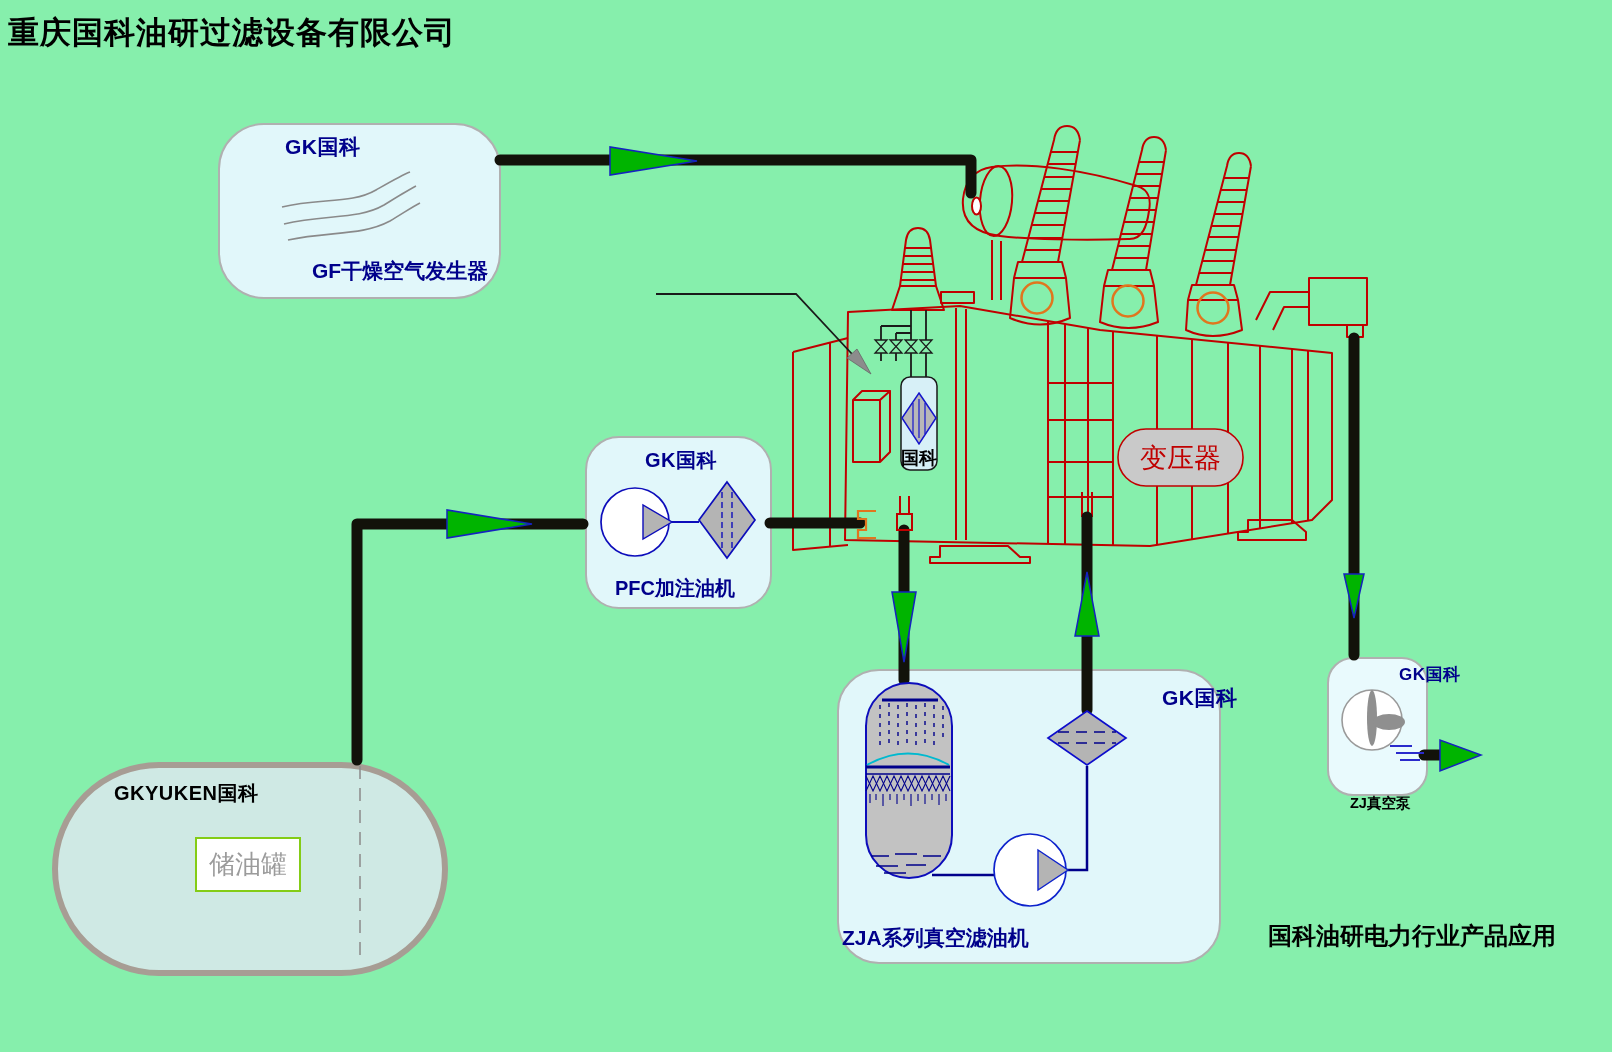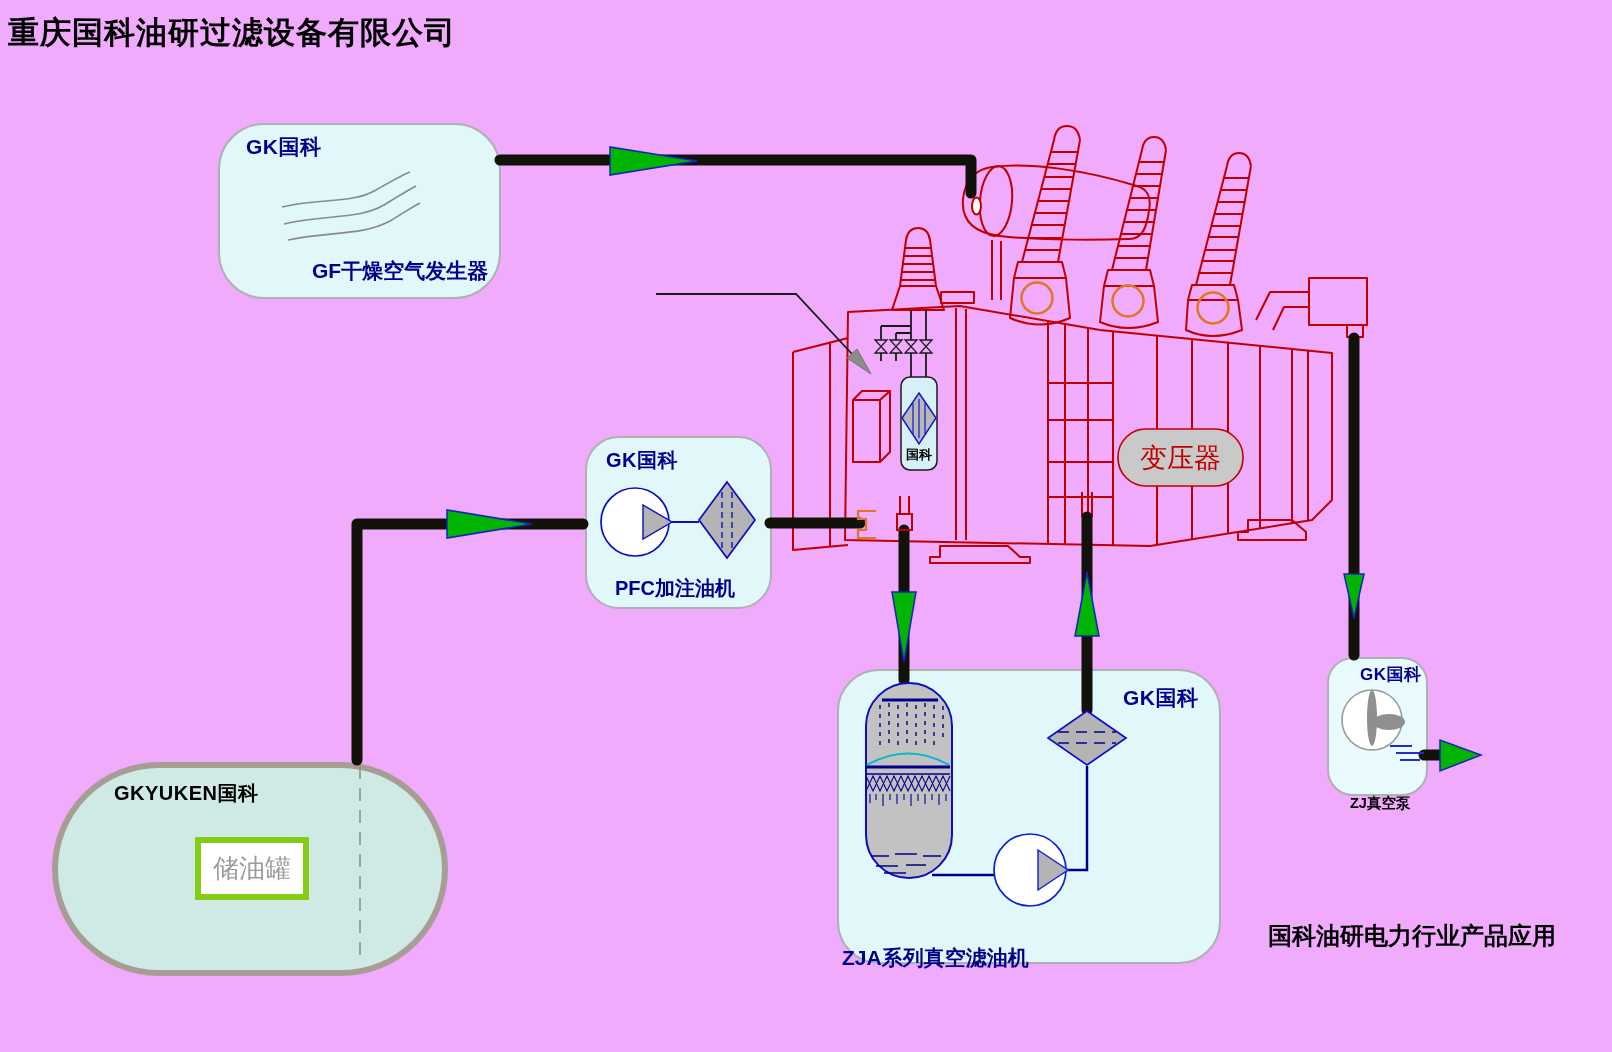--- a/index.html
+++ b/index.html
@@ -1,36 +1,36 @@
 <!DOCTYPE html>
 <html><head>
 <meta charset="utf-8">
 <style>
   html,body{margin:0;padding:0;background:#fff;}
-  #stage{position:relative;width:1612px;height:1052px;background:#f0abfc;overflow:hidden;
+  #stage{position:relative;width:1612px;height:1052px;background:#86efac;overflow:hidden;
          font-family:"Liberation Sans",sans-serif;}
   .abs{position:absolute;}
-  .brand{color:#00008b;font-weight:bold;letter-spacing:0.5px;}
+  .brand{color:#00008b;font-weight:bold;letter-spacing:0.5px;margin-left:39px;}
   .navylbl{color:#00008b;font-weight:bold;}
   .blacklbl{color:#000;font-weight:bold;}
   #title{left:8px;top:12px;font-size:31px;font-weight:bold;color:#000;letter-spacing:1px;}
   .roundbox{position:absolute;background:#e1f7fa;border:2px solid #b0b0b0;}
   #gf-box{left:218px;top:123px;width:279px;height:172px;border-radius:46px;}
   #pfc-box{left:585px;top:436px;width:183px;height:169px;border-radius:34px;}
   #zja-box{left:837px;top:669px;width:380px;height:291px;border-radius:42px;}
   #zj-box{left:1327px;top:657px;width:97px;height:135px;border-radius:26px;background:#e9fafd;}
   #tank{left:52px;top:762px;width:396px;height:214px;border-radius:110px;
         background:#cfe9e4;border:6px solid #a79d94;box-sizing:border-box;}
   #svg-layer{position:absolute;left:0;top:0;width:1612px;height:1052px;z-index:5;}
   .txt{position:absolute;z-index:10;}
   #bz-callout{left:628px;top:241px;width:140px;text-align:center;font-size:20px;line-height:27px;}
   #transformer-label{left:1118px;top:429px;width:125px;height:57px;display:flex;
      align-items:center;justify-content:center;color:#c00000;font-size:27px;
      font-family:"DejaVu Serif","Liberation Serif",serif;}
-  #chuyouguan{left:195px;top:837px;width:102px;height:51px;background:#fff;border:6px solid #84cc16;
+  #chuyouguan{left:195px;top:837px;width:102px;height:51px;background:#fff;border:2px solid #84cc16;
      display:flex;align-items:center;justify-content:center;color:#9b9b9b;font-size:26px;}
   #footer1{left:1268px;top:920px;font-size:24px;font-family:Liberation Mono, monospace;}
   #footer2{left:1268px;top:960px;font-size:24px;}
 </style>
 </head>
 <body>
 
 <div id="stage">
 
   <div id="tank" class="abs"></div>
@@ -183,30 +183,30 @@
       <ellipse cx="1389" cy="722" rx="16" ry="8" fill="#8f8f8f"></ellipse>
       <path d="M1390,746 H1412 M1396,753 H1424 M1400,760 H1420" stroke="#2a2acc" stroke-width="2" fill="none"></path>
     </g>
   </svg>
 
   <div id="title" class="txt">重庆国科油研过滤设备有限公司</div>
 
   <div class="txt brand" style="left:246px;top:133px;font-size:21px;">GK国科</div>
   <div class="txt navylbl" style="left:312px;top:257px;font-size:21px;">GF干燥空气发生器</div>
 
-  <div class="txt blacklbl" style="left:901px;top:446px;width:36px;text-align:center;font-size:13px;">国科</div>
+  <div class="txt blacklbl" style="left:901px;top:446px;width:36px;text-align:center;font-size:18px;">国科</div>
 
   <div id="transformer-label" class="txt">变压器</div>
 
   <div class="txt brand" style="left:606px;top:447px;font-size:20px;">GK国科</div>
   <div class="txt navylbl" style="left:615px;top:575px;font-size:20px;">PFC加注油机</div>
 
   <div class="txt blacklbl" style="left:114px;top:780px;font-size:20px;letter-spacing:0.5px;">GKYUKEN国科</div>
   <div id="chuyouguan" class="txt">储油罐</div>
 
   <div class="txt brand" style="left:1123px;top:684px;font-size:21px;">GK国科</div>
-  <div class="txt navylbl" style="left:842px;top:924px;font-size:21px;margin-top:20px;">ZJA系列真空滤油机</div>
+  <div class="txt navylbl" style="left:842px;top:924px;font-size:21px;">ZJA系列真空滤油机</div>
 
   <div class="txt brand" style="left:1360px;top:663px;font-size:17px;">GK国科</div>
   <div class="txt blacklbl" style="left:1350px;top:766px;font-size:14.5px;margin-top:28px;">ZJ真空泵</div>
 
   <div id="footer1" class="txt blacklbl">国科油研电力行业产品应用</div>
 </div>
 
 </body></html>

